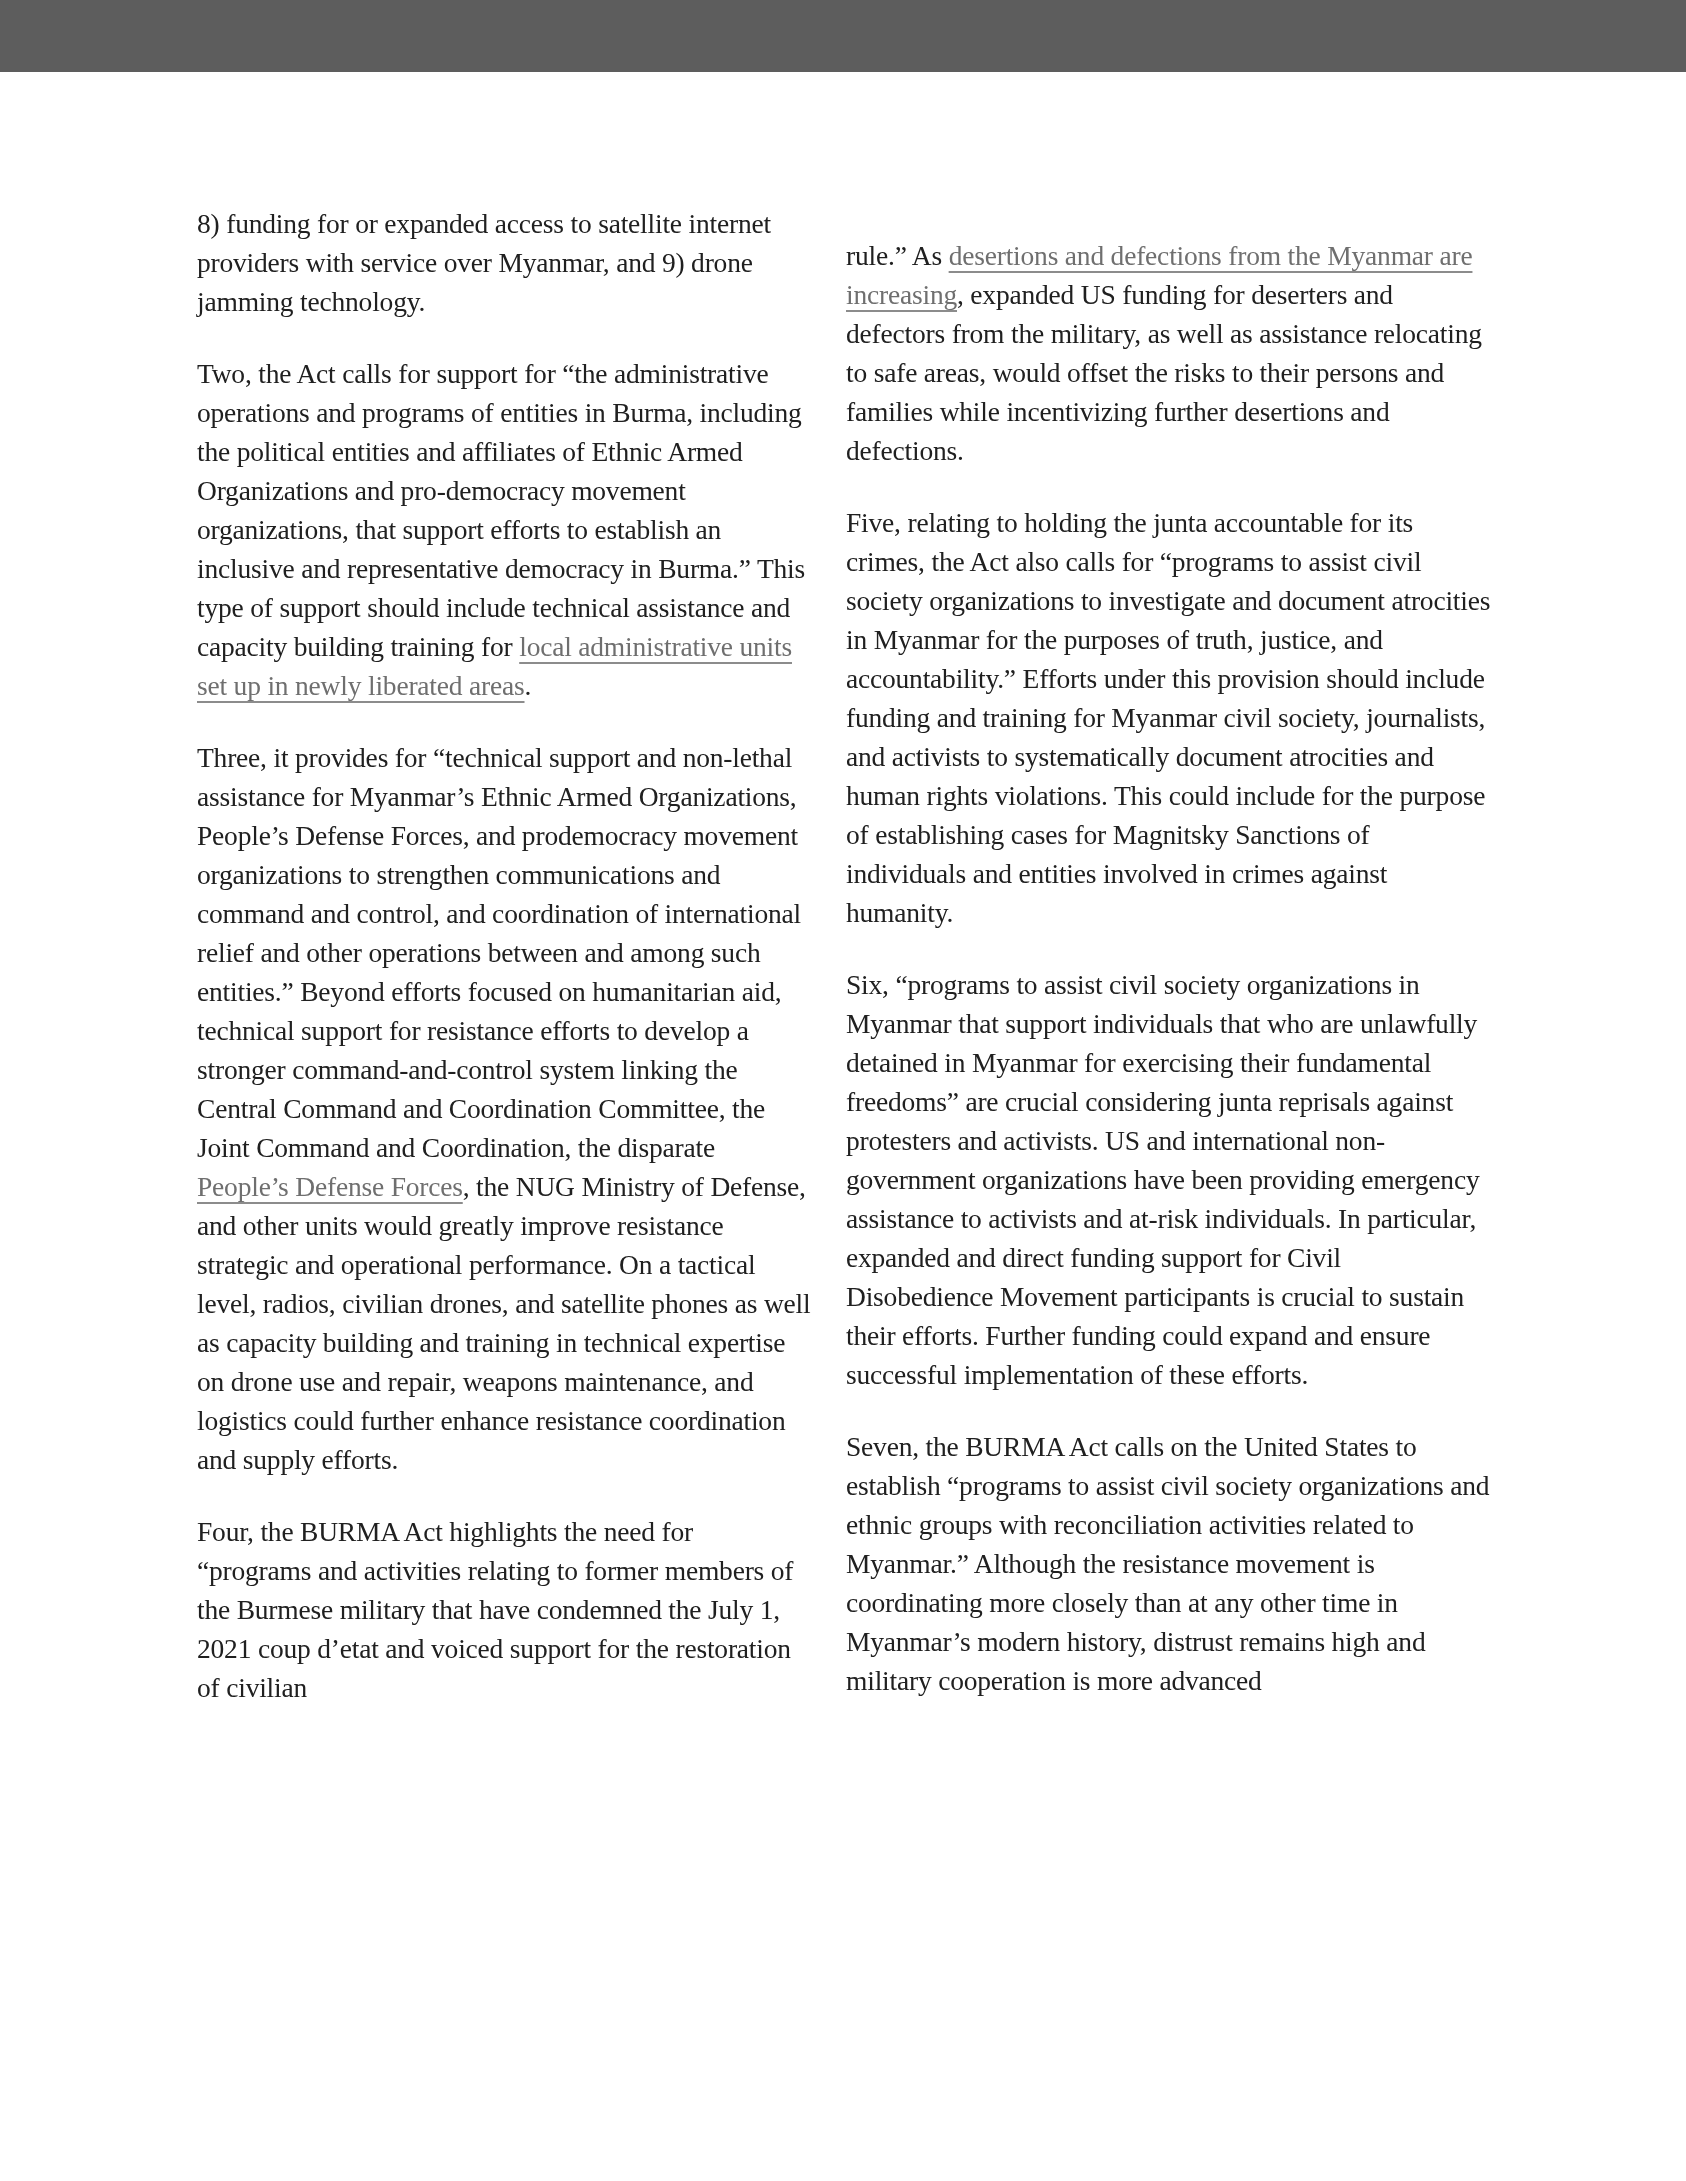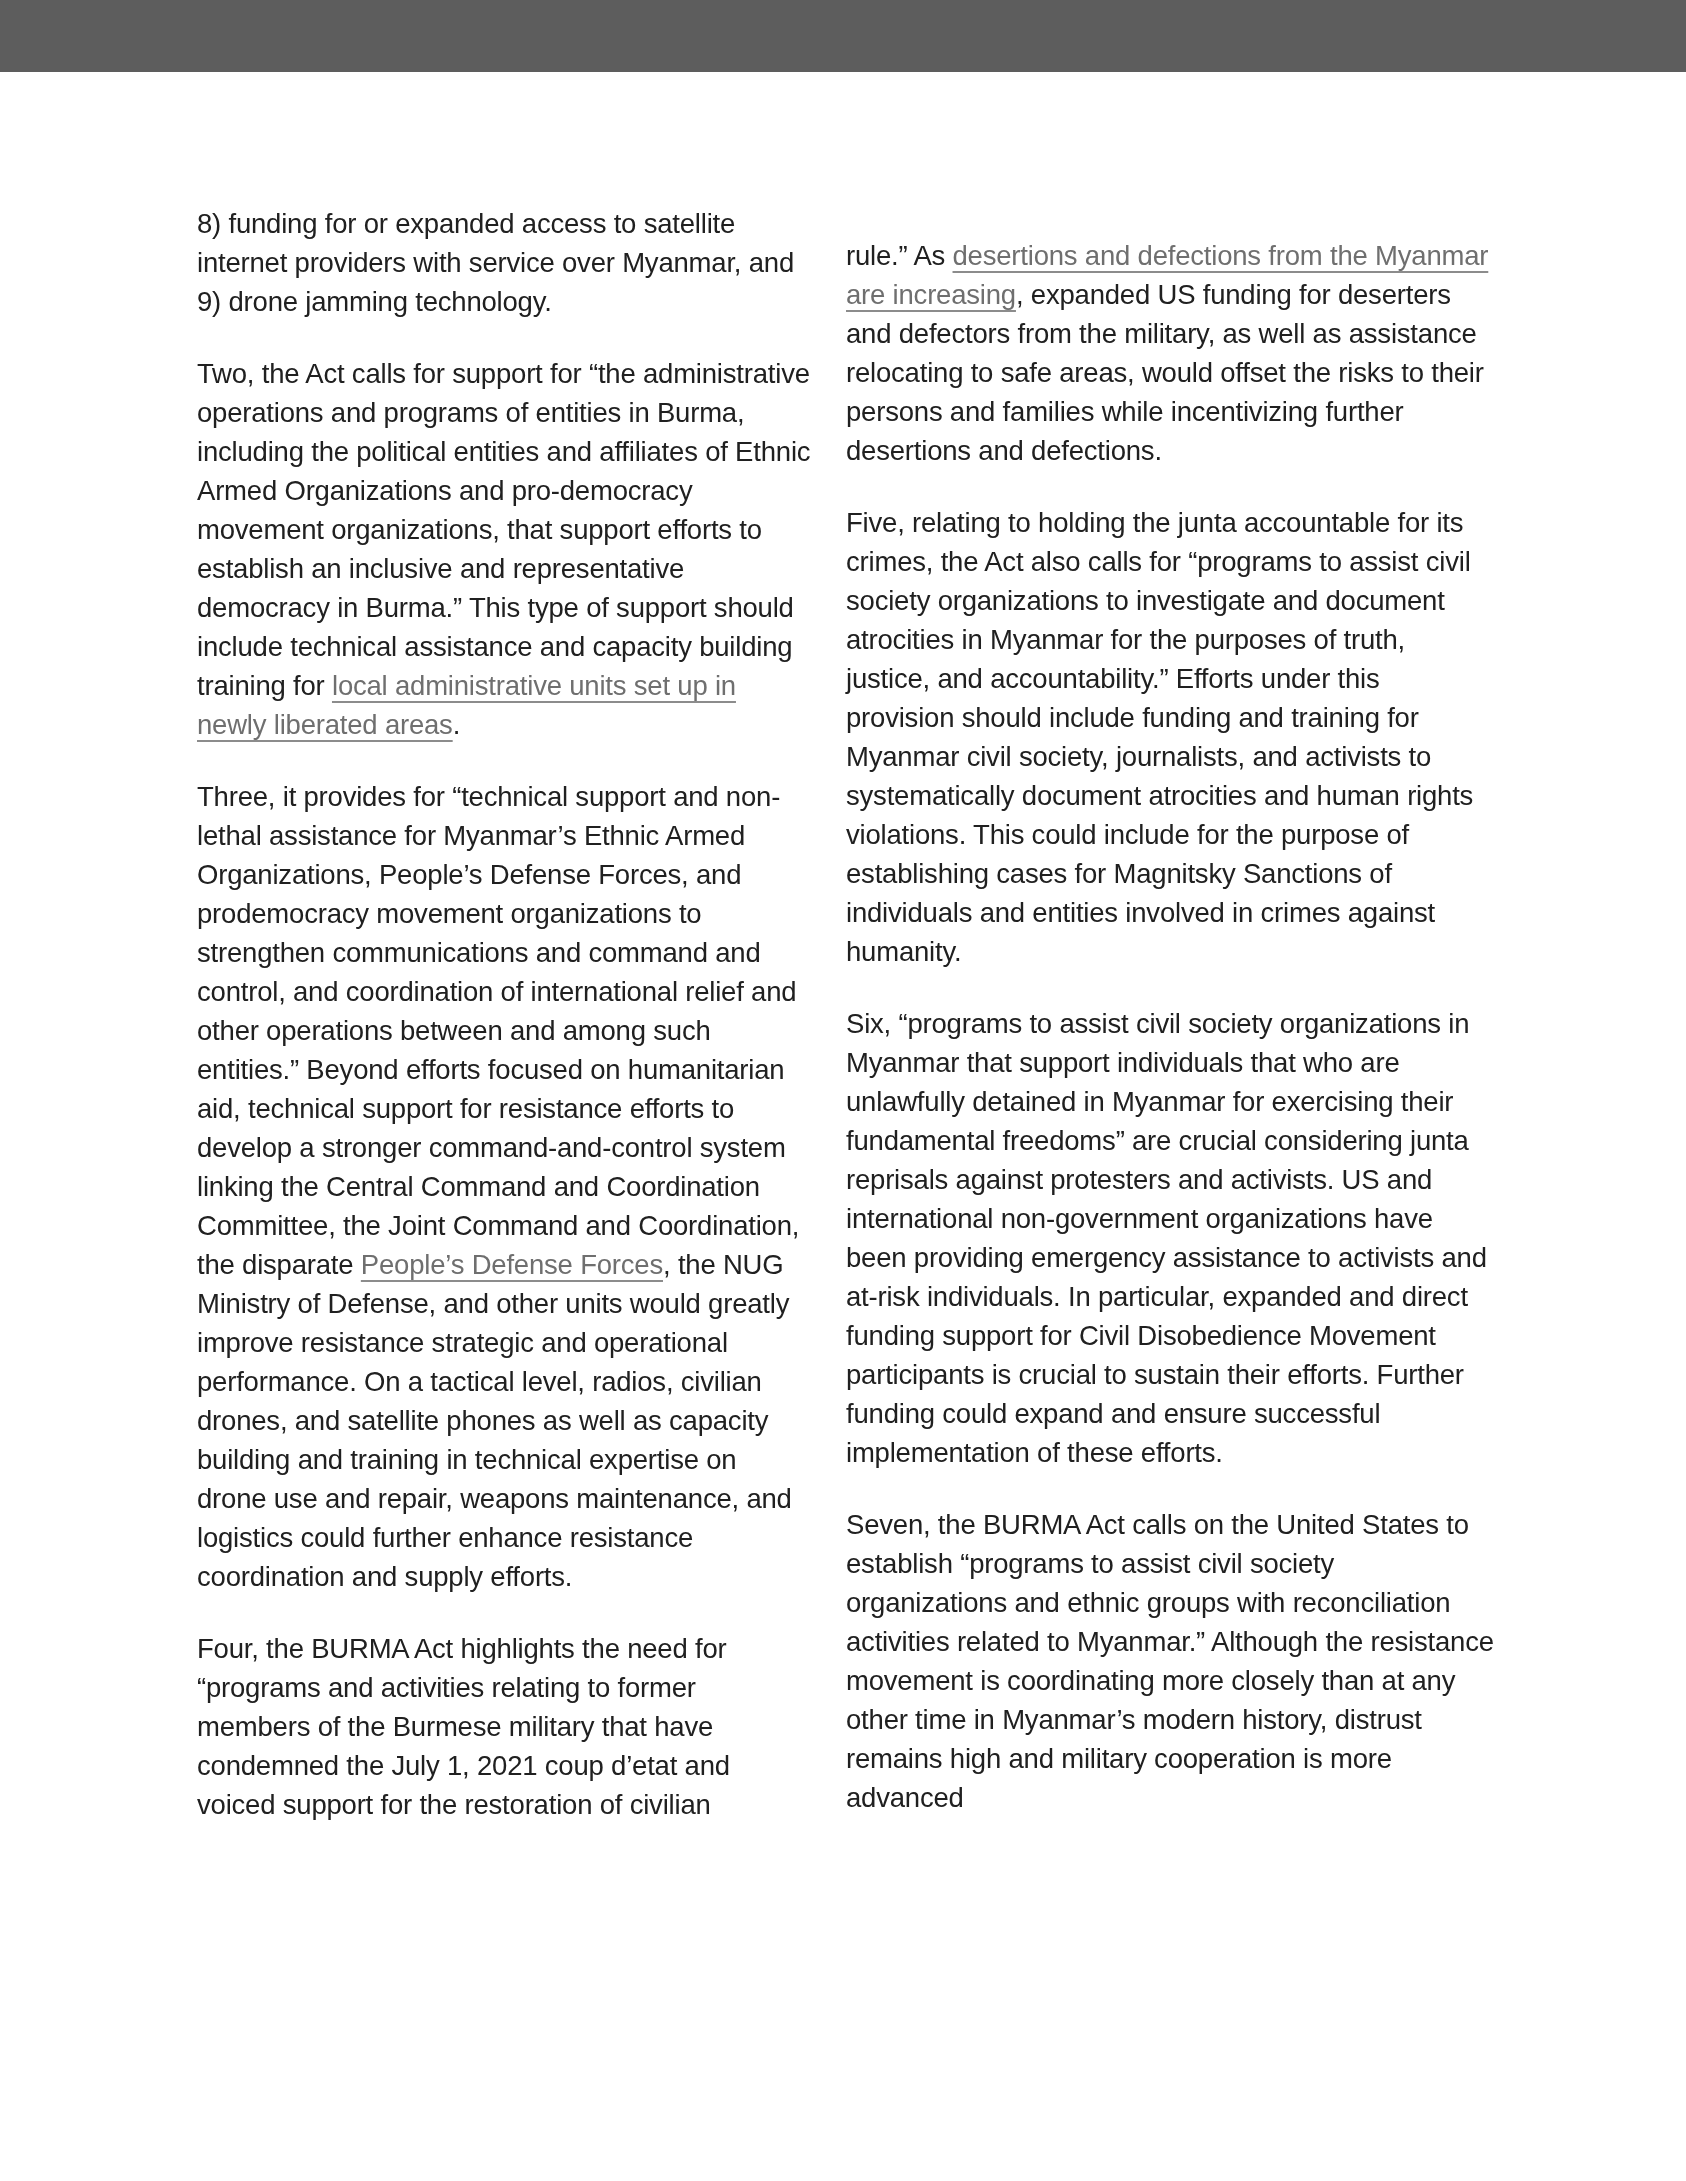--- a/index.html
+++ b/index.html
@@ -1,20 +1,20 @@
 <!DOCTYPE html>
 <html style="font-size:14.7px"><head>
 <meta charset="utf-8">
 <style>
   html,body{margin:0;padding:0;background:#ffffff;}
   .page{
     position:relative;
     width:1686px;height:1970px;
     background:#ffffff;
-    font-family:Liberation Sans, sans-serif;
+    font-family:Liberation Serif, serif;
     overflow:hidden;
   }
   .header-bar{
     position:absolute;top:0;left:0;
     width:1686px;height:72px;
     background:#5d5d5d;
   }
   .content{
     position:absolute;
     top:204px;left:197px;

